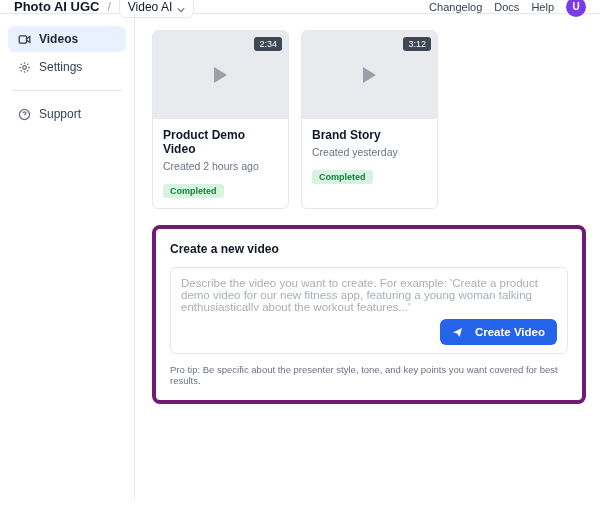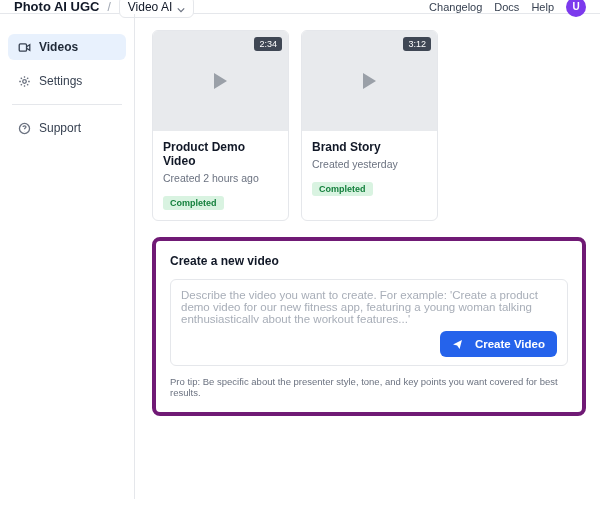--- a/index.html
+++ b/index.html
@@ -16,33 +16,33 @@
   .chev { width:8px; height:8px; display:inline-block; }
   .header-right { margin-left:auto; display:flex; align-items:center; gap:12px; }
   .nav-link { font-size:11px; color:#374151; cursor:pointer; }
   .avatar { width:20px; height:20px; border-radius:50%; background:#7c3aed; color:#fff;
     font-size:10px; font-weight:bold; display:flex; align-items:center; justify-content:center; cursor:pointer; }
 
   
   .shell { display:flex; height:485px; }
   .sidebar { width:135px; border-right:1px solid #e5e7eb; padding:12px 8px; flex-shrink:0; }
   .side-item { display:flex; align-items:center; gap:8px; padding:6px 10px; border-radius:6px;
-    font-size:12px; color:#374151; cursor:pointer; margin-bottom:2px;margin-top:8px; }
+    font-size:12px; color:#374151; cursor:pointer; margin-bottom:2px; }
   .side-item.active { background:#e8f1fd; color:#1f2937; font-weight:bold; }
   .side-icon { width:13px; height:13px; display:inline-flex; align-items:center; justify-content:center; flex-shrink:0; }
   .side-icon svg { width:13px; height:13px; stroke:#6b7280; fill:none; stroke-width:1.6; }
   .side-item.active .side-icon svg { stroke:#374151; }
   .side-divider { height:1px; background:#e5e7eb; margin:10px 4px; }
 
   .main { flex:1; padding:16px 14px 0 17px; }
 
   
   .cards { display:flex; gap:12px; }
   .card { width:137px; border:1px solid #e5e7eb; border-radius:6px; background:#fff; overflow:hidden; cursor:pointer; }
-  .thumb { height:100px; background:#e8eaed; position:relative; display:flex; align-items:center; justify-content:center; }
+  .thumb { height:88px; background:#e8eaed; position:relative; display:flex; align-items:center; justify-content:center; }
   .play-tri { width:0; height:0; border-top:8px solid transparent; border-bottom:8px solid transparent;
     border-left:13px solid #9aa0a8; }
   .duration { position:absolute; top:6px; right:6px; background:#3f4754; color:#fff;
     font-size:9px; padding:2px 5px; border-radius:3px; }
   .card-body { padding:9px 10px 10px; }
   .card-title { font-size:12px; font-weight:bold; margin-bottom:4px; }
   .card-meta { font-size:10.5px; color:#6b7280; margin-bottom:8px; }
   .badge { display:inline-block; font-size:9px; font-weight:bold; padding:2px 7px; border-radius:3px; }
   .badge[data-status="success"] { background:#d9f3e1; color:#15803d; }
   .badge[data-status="warning"] { background:#fdf3c7; color:#92700c; }

